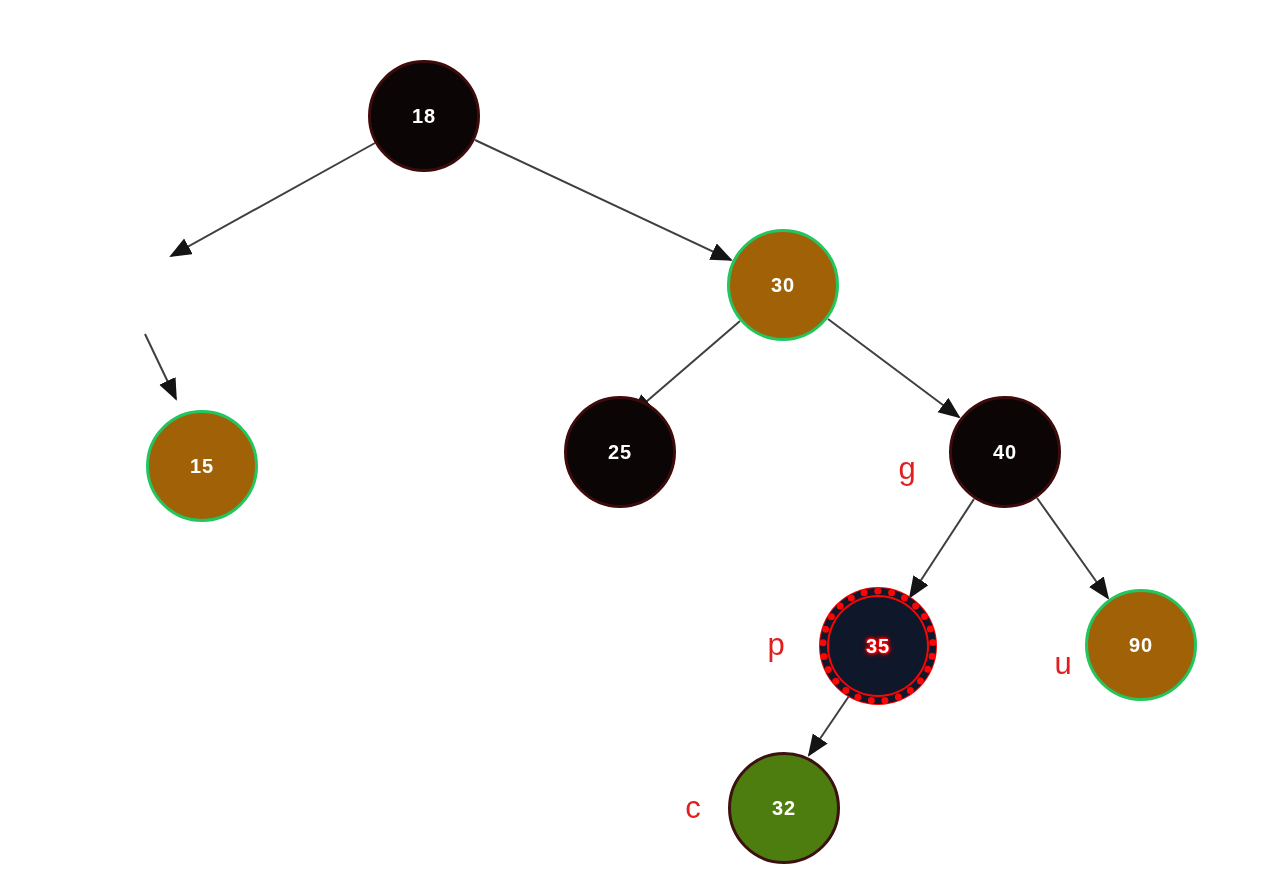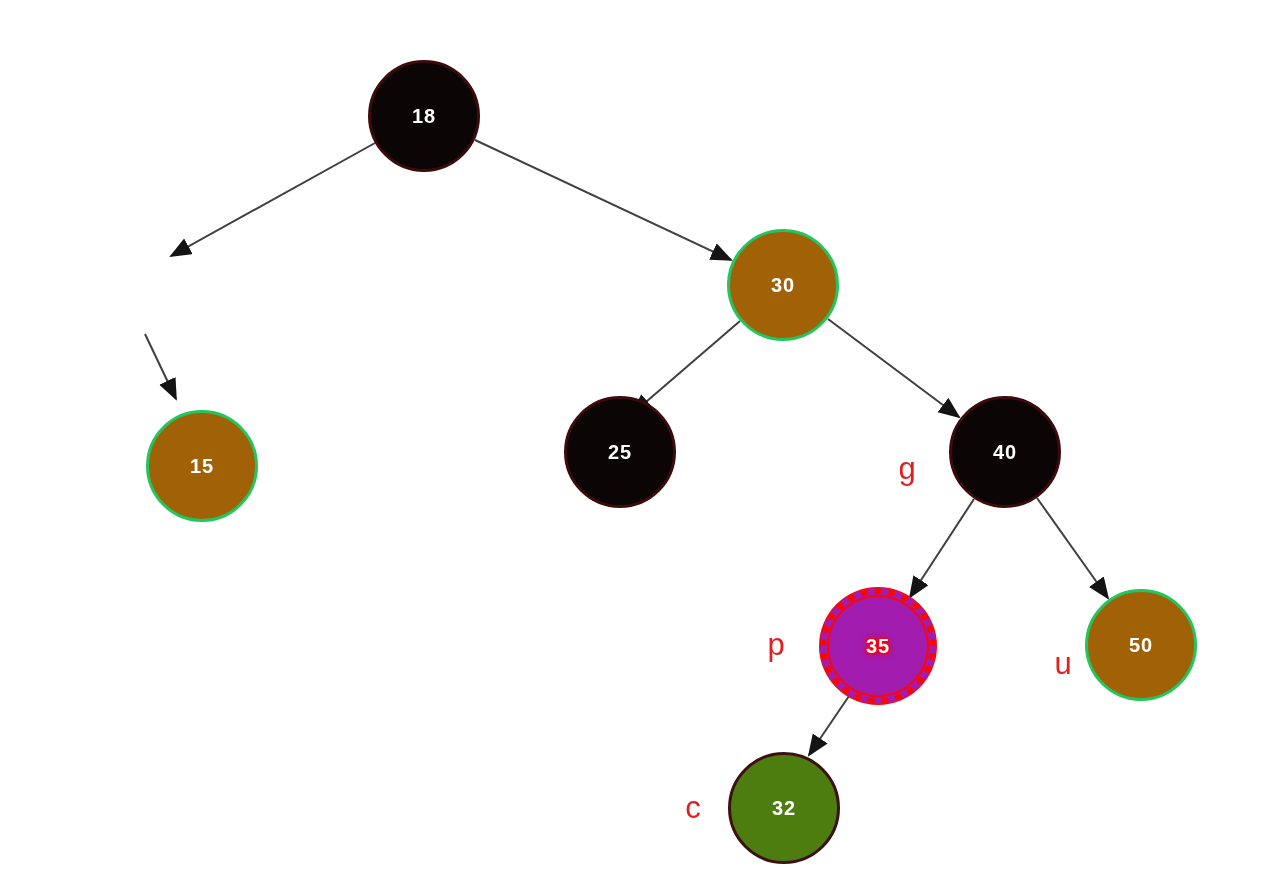--- a/index.html
+++ b/index.html
@@ -19,21 +19,21 @@
     border-radius:50%;
     display:flex;align-items:center;justify-content:center;
     font-weight:bold;font-size:20px;
     color:#ffffff;
     letter-spacing:1px;
   }
   .node.black{background:#0c0505;border:3px solid #3d0b0b;}
   .node.red{background:#a16207;border:3px solid #22c55e;}
   .node.red-light{background:#4d7c0f;border:3px solid #3c1111;}
   .node.highlighted{
-    background:#a21caf;
+    background:#0f172a;
     border:7px dotted #f90606;
     box-shadow:0 0 0 1px #f90606, inset 0 0 0 2px #f90606;
     width:116px;height:116px;
   }
   .node.highlighted .val{
     text-shadow:0 0 2px #ff0000,0 0 4px #ff0000,0 0 6px #ff0000,1px 1px 2px #ff0000,-1px -1px 2px #ff0000;
   }
   .anno{
     position:absolute;
     transform:translate(-50%,-50%);
@@ -82,21 +82,21 @@
 
   <div class="node black" style="left:949px;top:396px">
     <span class="val">40</span>
   </div>
 
   <div class="node highlighted" style="left:820px;top:588px">
     <span class="val">35</span>
   </div>
 
   <div class="node red" style="left:1085px;top:589px">
-    <span class="val">50</span>
+    <span class="val">90</span>
   </div>
 
   <div class="node red-light" style="left:728px;top:752px">
     <span class="val">32</span>
   </div>
 
   <span class="anno" style="left:907px;top:468px">g</span>
   <span class="anno" style="left:776px;top:644px">p</span>
   <span class="anno" style="left:1063px;top:663px">u</span>
   <span class="anno" style="left:693px;top:807px">c</span>

